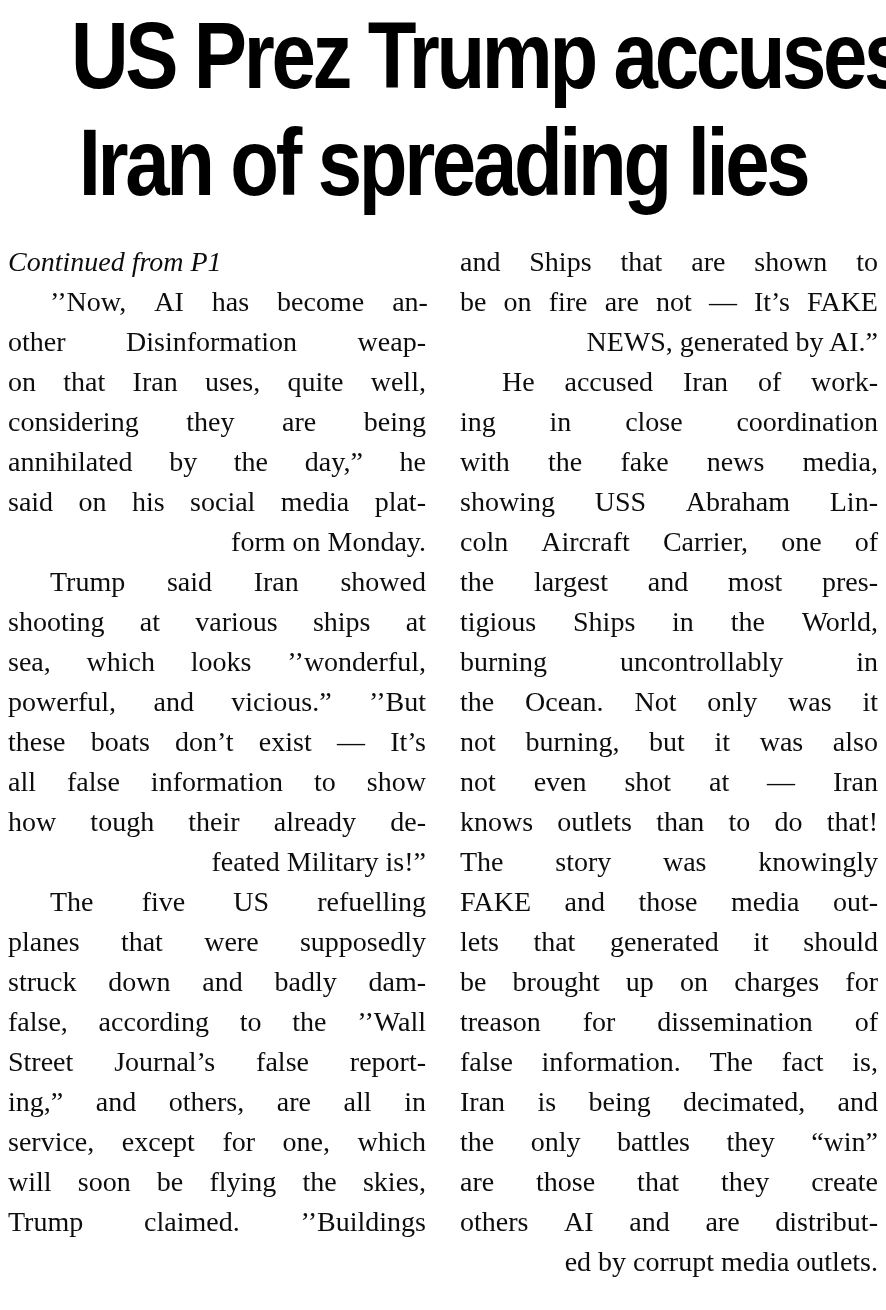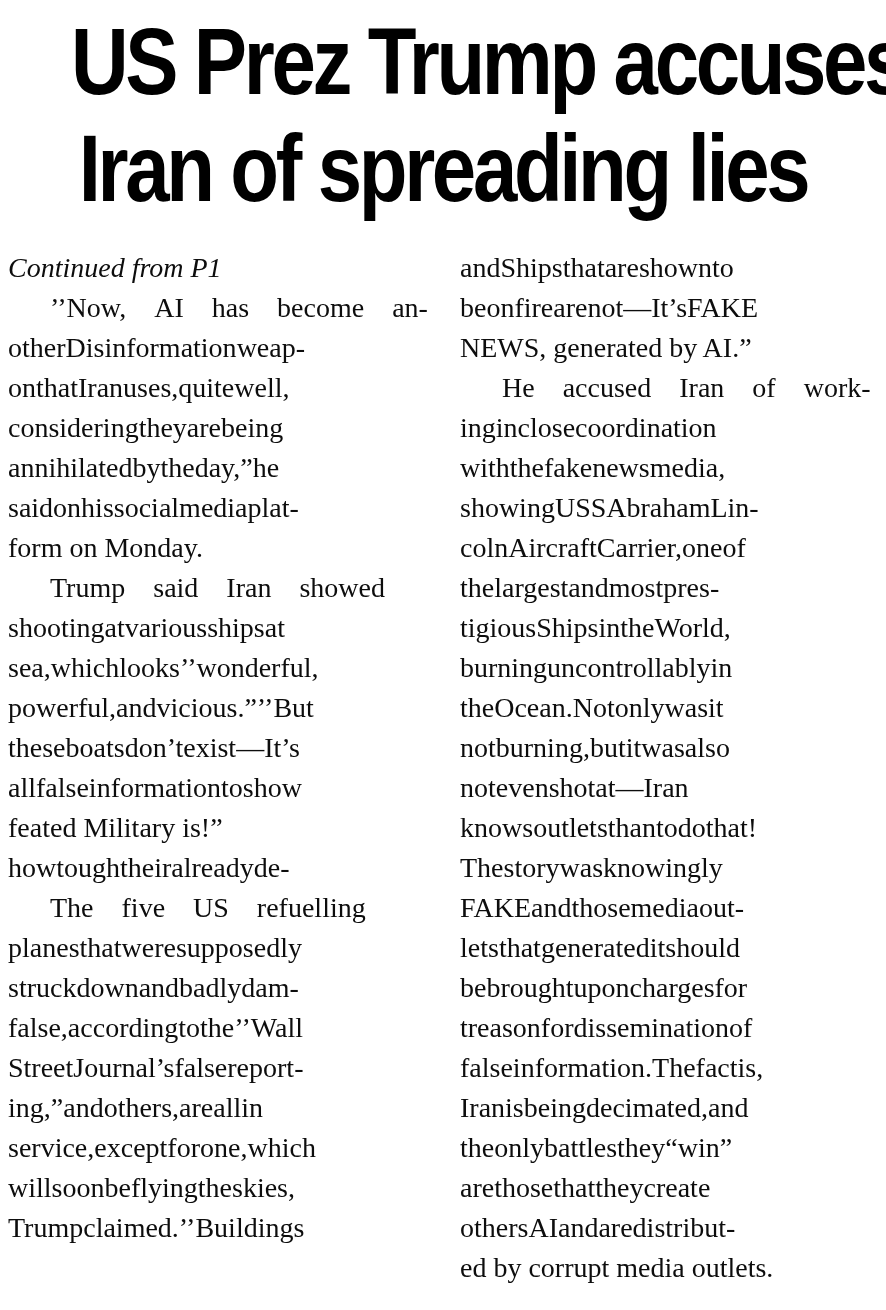--- a/index.html
+++ b/index.html
@@ -10,21 +10,20 @@
     height: 1310px;
     overflow: hidden;
     font-family: "Liberation Serif", serif;
     color: #0d0d0d;
   }
   .page {
     width: 886px;
     height: 993px;
     background: #ffffff;
     box-sizing: border-box;
-    margin-top: 6px;
   }
   
   .headline {
     padding-top: 2px;
     margin: 0;
   }
   .hl-line {
     font-family: "Liberation Sans", sans-serif;
     font-weight: 700;
     font-size: 95px;
@@ -54,26 +53,26 @@
     line-height: 40px;
     white-space: nowrap;
   }
   .line {
     height: 40px;
     line-height: 40px;
     white-space: nowrap;
   }
   .line.just {
     display: flex;
-    justify-content: flex-start;
+    justify-content: space-between;
   }
   .line.just span { display: inline-block; }
   .line.first { padding-left: 42px; gap: 28px; }
   .line.last {
-    text-align: left;
+    text-align: right;
     white-space: nowrap;
   }
 </style>
 </head>
 <body>
 
 <div class="page">
 
   <h1 class="headline">
     <div class="hl-line">US Prez Trump accuses</div>
@@ -158,28 +157,28 @@
           <span>—</span>
           <span>It’s</span>
         </div>
         <div class="line just">
           <span>all</span>
           <span>false</span>
           <span>information</span>
           <span>to</span>
           <span>show</span>
         </div>
-        <div class="line last">feated Military is!”</div>
         <div class="line just">
           <span>how</span>
           <span>tough</span>
           <span>their</span>
           <span>already</span>
           <span>de-</span>
         </div>
+        <div class="line last">feated Military is!”</div>
         <div class="line first just">
           <span>The</span>
           <span>five</span>
           <span>US</span>
           <span>refuelling</span>
         </div>
         <div class="line just">
           <span>planes</span>
           <span>that</span>
           <span>were</span>

